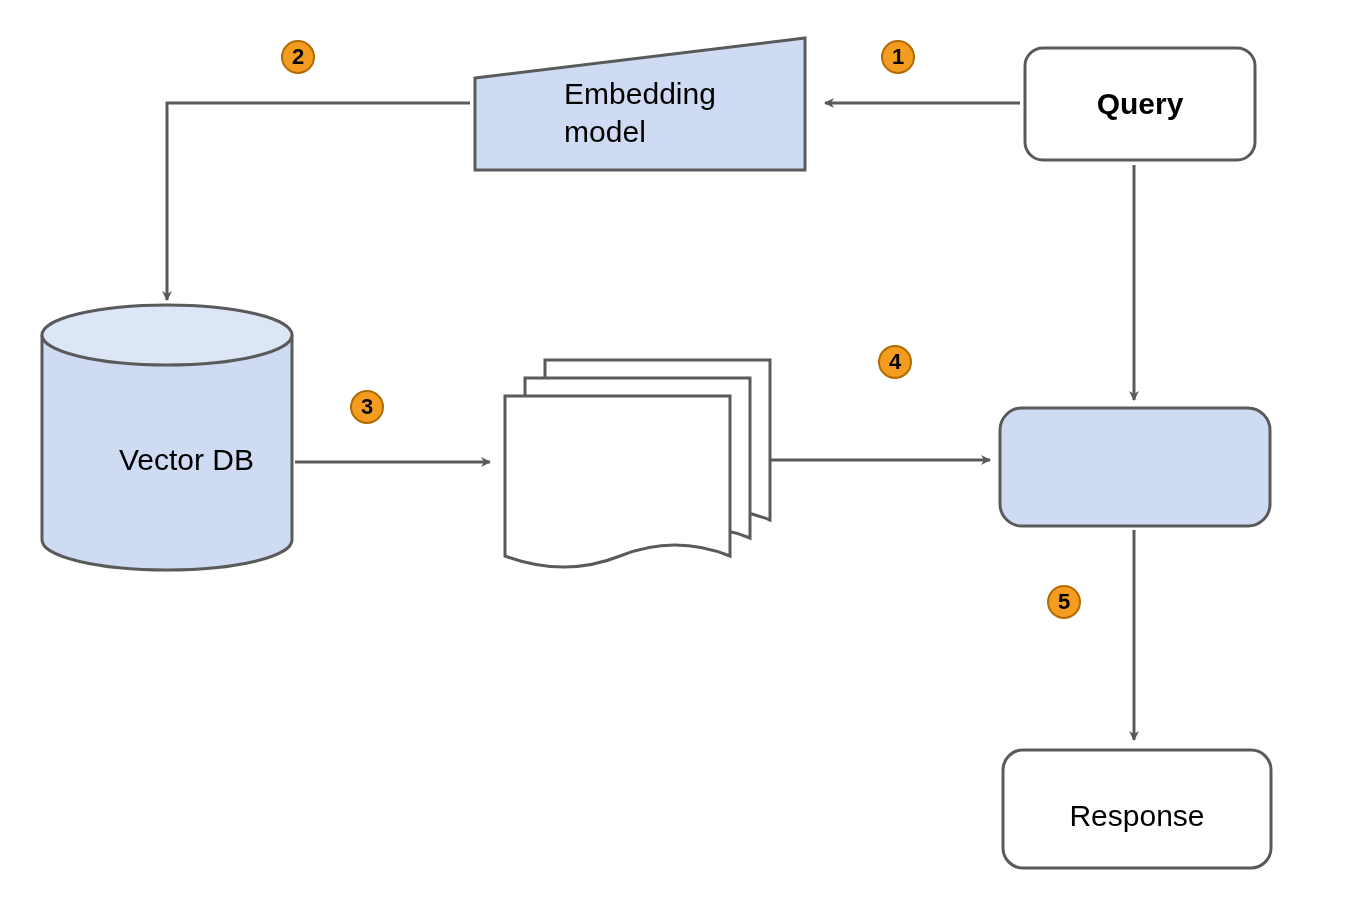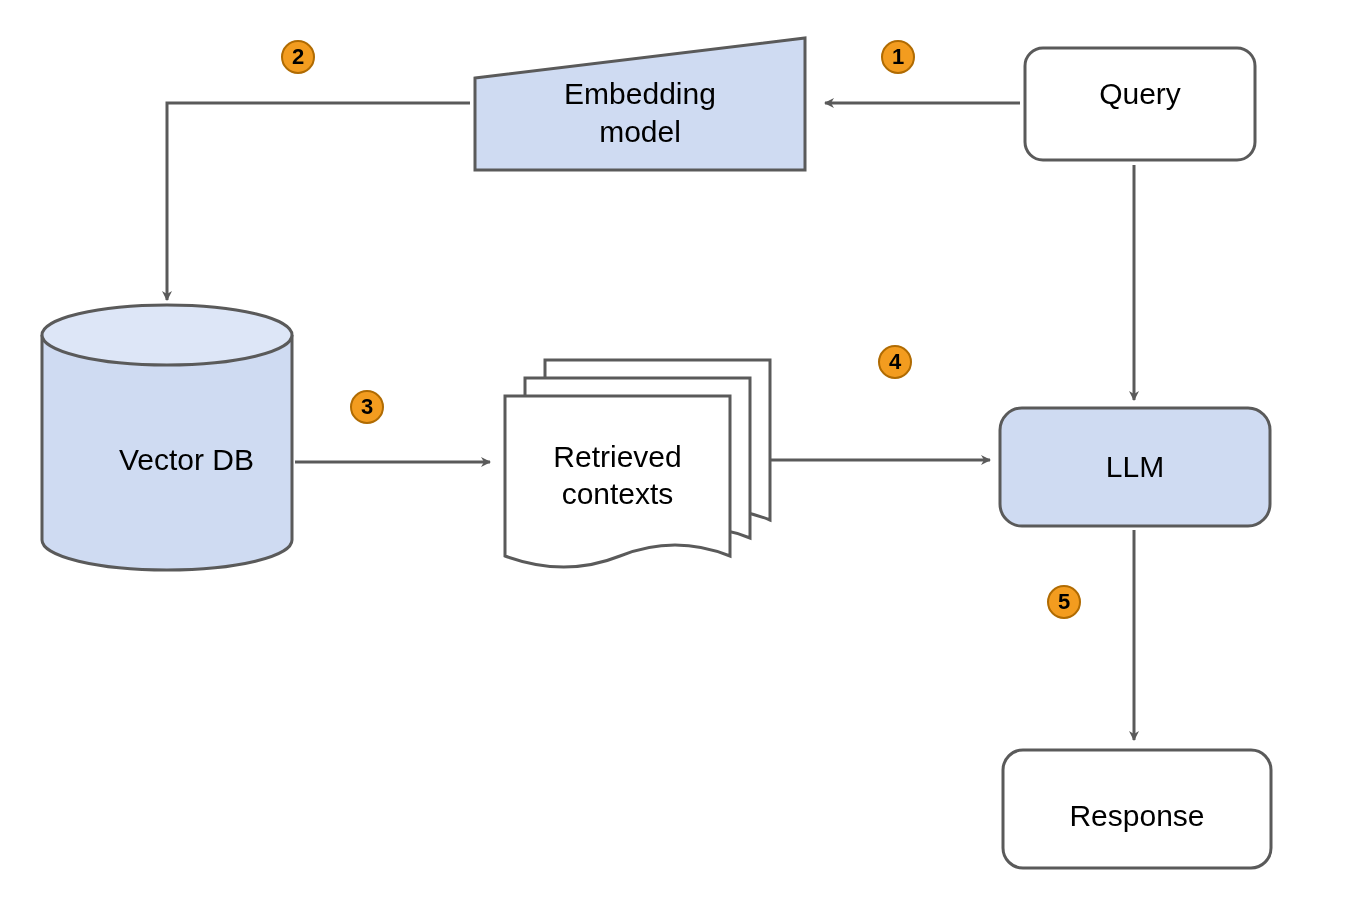--- a/index.html
+++ b/index.html
@@ -15,21 +15,21 @@
   .canvas {
     position: relative;
     width: 1352px;
     height: 906px;
   }
   .node-text {
     position: absolute;
     display: flex;
     align-items: center;
     justify-content: center;
-    text-align: center;
+    text-align: left;
     line-height: 1.25;
     pointer-events: none;
   }
   .badge {
     position: absolute;
     width: 34px;
     height: 34px;
     border-radius: 50%;
     background: #f39c1f;
     border: 2px solid #b06b02;
@@ -93,27 +93,24 @@
       <path d="M545,360 L770,360 L770,520 Q715,498 660,520 Q605,542 545,520 Z" class="shape-stroke fill-white"></path>
       <path d="M525,378 L750,378 L750,538 Q695,516 640,538 Q585,560 525,538 Z" class="shape-stroke fill-white"></path>
       <path d="M505,396 L730,396 L730,556 Q675,534 620,556 Q565,578 505,556 Z" class="shape-stroke fill-white"></path>
     </g>
 
     <rect x="1000" y="408" width="270" height="118" rx="22" ry="22" class="shape-stroke fill-blue"></rect>
 
     <rect x="1003" y="750" width="268" height="118" rx="20" ry="20" class="shape-stroke fill-white"></rect>
   </svg>
 
-  <div class="node-text" style="left:1025px; top:38px; width:230px; height:112px;">Query</div>
+  <div class="node-text" style="left:1025px; top:48px; width:230px; height:112px;font-weight:bold;">Query</div>
   <div class="node-text" style="left:475px; top:55px; width:330px; height:115px; white-space:pre-line;">Embedding
 model</div>
   <div class="node-text" style="left:42px; top:405px; width:289px; height:110px;">Vector DB</div>
-  <div class="node-text" style="left:500px; top:400px; width:235px; height:150px; white-space:pre-line;">Retrieved
-contexts</div>
-  <div class="node-text" style="left:1000px; top:408px; width:270px; height:118px;">LLM</div>
   <div class="node-text" style="left:1003px; top:750px; width:268px; height:132px;">Response</div>
 
   <div class="badge" style="left:881px; top:40px;">1</div>
   <div class="badge" style="left:281px; top:40px;">2</div>
   <div class="badge" style="left:350px; top:390px;">3</div>
   <div class="badge" style="left:878px; top:345px;">4</div>
   <div class="badge" style="left:1047px; top:585px;">5</div>
 
 </div>
 

